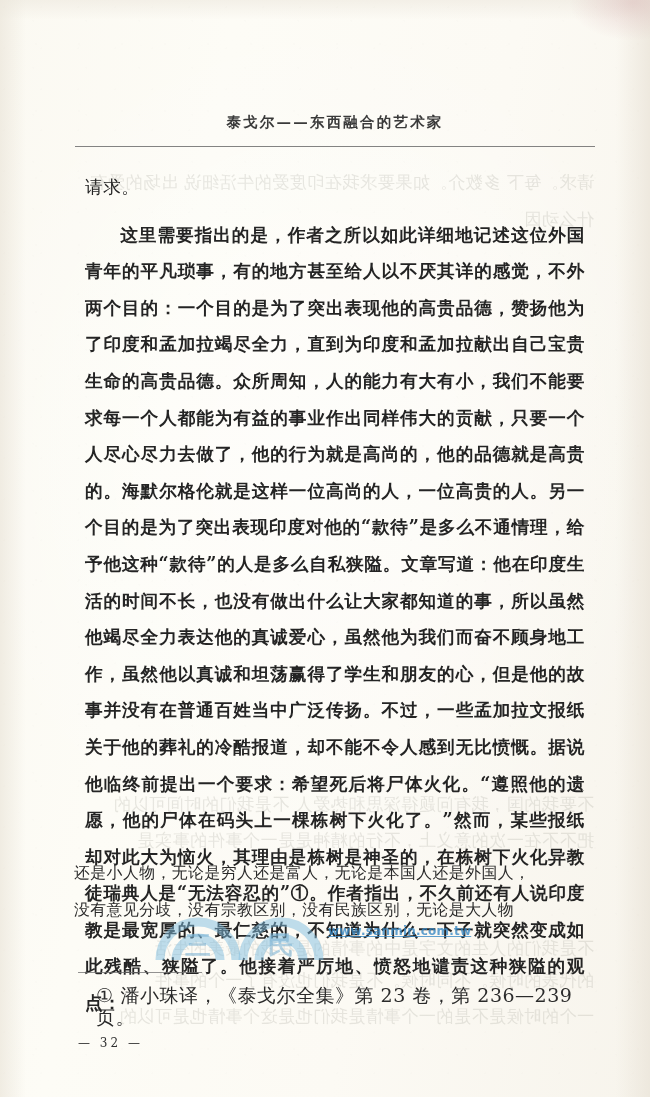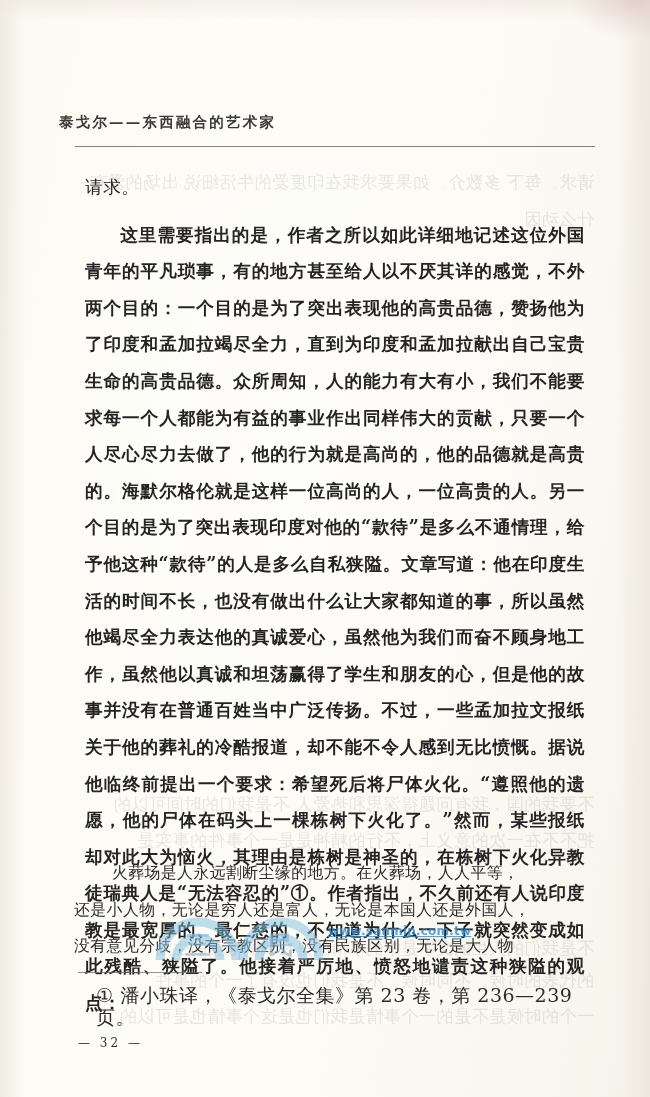--- a/index.html
+++ b/index.html
@@ -66,23 +66,24 @@
     letter-spacing: 0.4px;
     transform: scaleX(-1);
     pointer-events: none;
     white-space: pre-wrap;
     user-select: none;
   }
 
   
   .running-head {
     position: absolute;
-    left: 59px;
+    left: 75px;
     right: 55px;
     top: 112px;
+    text-align: center;
   }
   .running-head .rh-text {
     font-family: "DejaVu Serif", "Liberation Serif", serif;
     font-size: 14.5px;
     font-weight: 700;
     letter-spacing: 2.2px;
     color: #3a3a3a;
   }
   .head-rule {
     position: absolute;
@@ -236,21 +237,20 @@
     <span class="rh-text">泰戈尔——东西融合的艺术家</span>
   </div>
   <div class="head-rule"></div>
 
   <div class="body-block">
     <p class="para">请求。</p>
     <p class="para indent">这里需要指出的是，作者之所以如此详细地记述这位外国青年的平凡琐事，有的地方甚至给人以不厌其详的感觉，不外两个目的：一个目的是为了突出表现他的高贵品德，赞扬他为了印度和孟加拉竭尽全力，直到为印度和孟加拉献出自己宝贵生命的高贵品德。众所周知，人的能力有大有小，我们不能要求每一个人都能为有益的事业作出同样伟大的贡献，只要一个人尽心尽力去做了，他的行为就是高尚的，他的品德就是高贵的。海默尔格伦就是这样一位高尚的人，一位高贵的人。另一个目的是为了突出表现印度对他的“款待”是多么不通情理，给予他这种“款待”的人是多么自私狭隘。文章写道：他在印度生活的时间不长，也没有做出什么让大家都知道的事，所以虽然他竭尽全力表达他的真诚爱心，虽然他为我们而奋不顾身地工作，虽然他以真诚和坦荡赢得了学生和朋友的心，但是他的故事并没有在普通百姓当中广泛传扬。不过，一些孟加拉文报纸关于他的葬礼的冷酷报道，却不能不令人感到无比愤慨。据说他临终前提出一个要求：希望死后将尸体火化。“遵照他的遗愿，他的尸体在码头上一棵栋树下火化了。”然而，某些报纸却对此大为恼火，其理由是栋树是神圣的，在栋树下火化异教徒瑞典人是“无法容忍的”①。作者指出，不久前还有人说印度教是最宽厚的、最仁慈的，不知道为什么一下子就突然变成如此残酷、狭隘了。他接着严厉地、愤怒地谴责这种狭隘的观点：</p>
   </div>
 
   <div class="quote-block">
-    <p class="quote-line indent">火葬场是人永远割断尘缘的地方。在火葬场，人人平等，</p>
     <p class="quote-line">还是小人物，无论是穷人还是富人，无论是本国人还是外国人，</p>
     <p class="quote-line">没有意见分歧，没有宗教区别，没有民族区别，无论是大人物</p>
   </div>
 
   <div class="watermark">
     <svg class="wm-arches" width="175" height="92" viewBox="0 0 175 92">
       <g fill="none" stroke="rgba(128,190,224,0.5)" stroke-width="9">
         <path d="M8 90 A38 38 0 0 1 84 90"></path>
         <path d="M24 90 A22 22 0 0 1 68 90"></path>
       </g>

